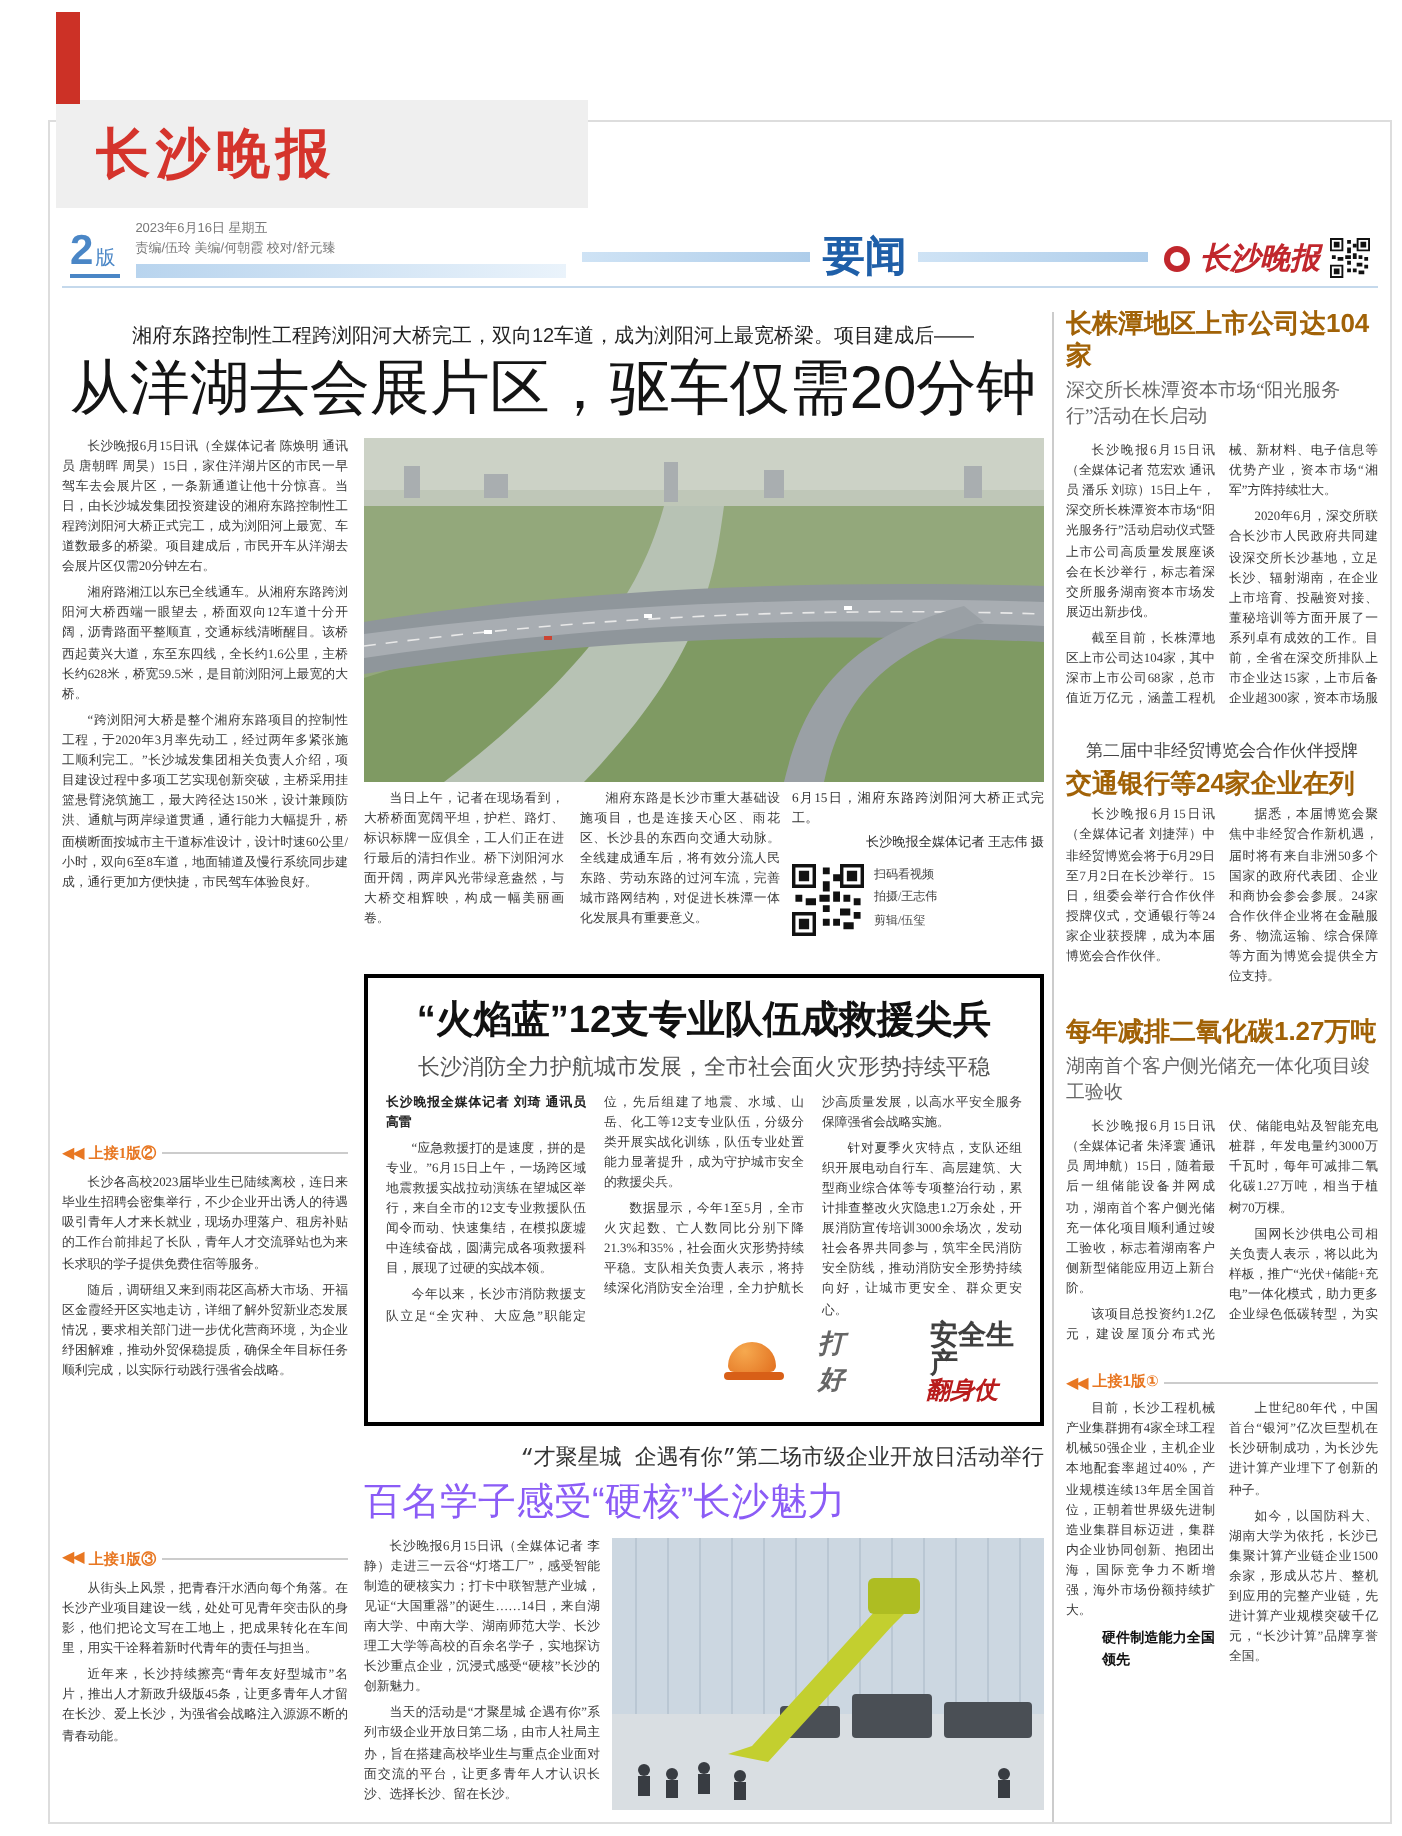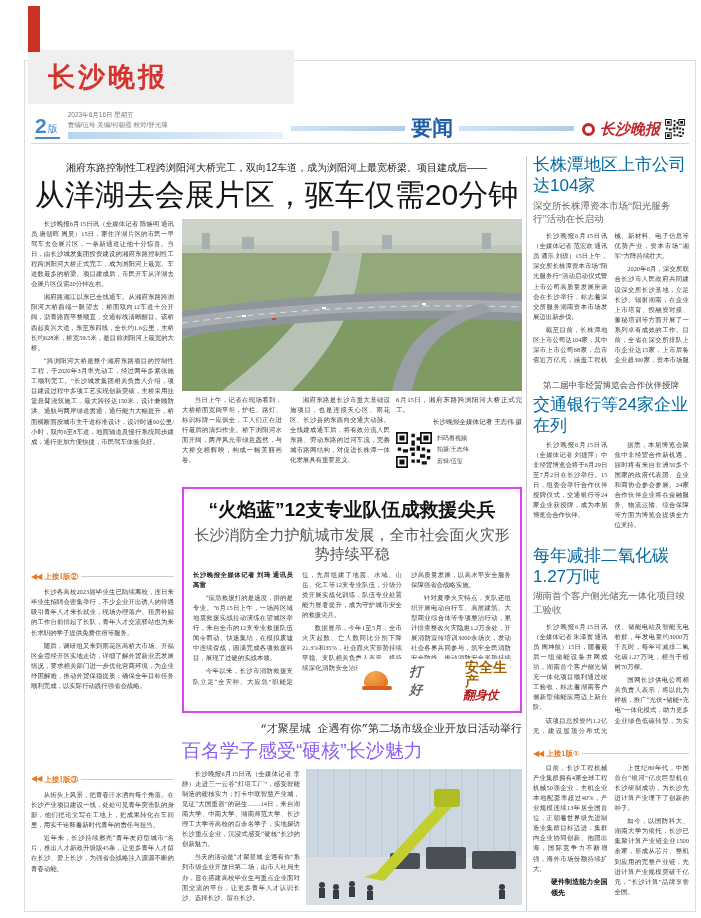--- a/index.html
+++ b/index.html
@@ -63,46 +63,46 @@
   .photo-main{width:340px;height:172px;display:block;}
   .underphoto{display:flex;gap:6px;margin-top:4px;height:86px;overflow:hidden;}
   .midcols{width:208px;columns:2;column-gap:8px;height:86px;overflow:hidden;}
   .capblock{width:126px;}
   .cap{font-family:"Liberation Serif","DejaVu Serif",serif;font-size:6.6px;line-height:1.6;color:#333;text-align:justify;}
   .cap .credit{display:block;text-align:right;margin-top:1px;}
   .qr-row{display:flex;gap:5px;margin-top:5px;align-items:center;}
   .qr-big{width:36px;height:36px;}
   .qr-lines{font-size:6px;color:#444;line-height:1.9;font-family:"Liberation Serif","DejaVu Serif",serif;}
   
-  .firebox{border:2px solid #d946ef;margin-top:6px;padding:8px 9px;position:relative;box-sizing:border-box;height:226px;overflow:hidden;}
+  .firebox{border:2px solid #000000;margin-top:6px;padding:8px 9px;position:relative;box-sizing:border-box;height:226px;overflow:hidden;}
   .fire-title{font-size:19px;font-weight:900;color:#111;text-align:center;margin:0 0 3px;}
-  .fire-sub{font-family:"Liberation Serif","DejaVu Serif",serif;font-size:15px;color:#555;text-align:center;margin:0 0 6px;}
+  .fire-sub{font-family:"Liberation Serif","DejaVu Serif",serif;font-size:11px;color:#555;text-align:center;margin:0 0 6px;}
   .fire-cols{columns:3;column-gap:9px;height:160px;overflow:hidden;}
   .fire-byline{font-weight:bold;color:#222;text-indent:0 !important;}
   .badge{position:absolute;right:10px;bottom:8px;width:152px;height:44px;background:#fff;
          display:flex;align-items:center;gap:22px;padding-left:4px;box-sizing:border-box;}
   .hat{width:30px;height:20px;position:relative;}
   .hat::before{content:"";position:absolute;left:2px;top:0;width:24px;height:15px;
                background:radial-gradient(circle at 35% 30%,#f6a94f,#e2701f);border-radius:12px 12px 3px 3px;}
   .hat::after{content:"";position:absolute;left:0;bottom:1px;width:30px;height:4px;background:#d85f17;border-radius:2px;}
   .badge .g{font-size:13px;font-weight:900;font-style:italic;color:#666;}
   .badge .rcol{display:flex;flex-direction:column;line-height:1.05;}
-  .badge .r1{font-size:14px;font-weight:900;color:#a16207;margin-left:12px;}
+  .badge .r1{font-size:14px;font-weight:900;color:#404040;margin-left:12px;}
   .badge .r2{font-size:12px;font-weight:900;font-style:italic;color:#b91c1c;margin-left:10px;}
   
   .campus{margin-top:6px;height:210px;overflow:hidden;}
   .campus .kick{font-family:Liberation Mono, monospace;font-size:11px;color:#333;text-align:right;margin:2px 0 2px;}
   .campus .title{font-size:19px;font-weight:400;color:#8b5cf6;text-align:left;margin:0 0 5px;}
   .campus-row{display:flex;gap:6px;}
   .campus-left{width:118px;height:172px;overflow:hidden;}
   .campus-right{width:216px;}
   .photo-campus{width:216px;height:136px;display:block;}
   
   .r-art{margin-bottom:9px;}
-  .r-title{font-size:17px;font-weight:400;color:#0369a1;line-height:1.25;margin:0 0 3px;}
+  .r-title{font-size:13px;font-weight:700;color:#a16207;line-height:1.25;margin:0 0 3px;}
   .r-sub{font-family:"Liberation Serif","DejaVu Serif",serif;font-size:9.5px;color:#666;line-height:1.45;margin:0 0 4px;}
   .r-kick{font-family:"Liberation Serif","DejaVu Serif",serif;font-size:8.5px;color:#444;margin:0 0 2px;text-align:center;}
   .r-body{columns:2;column-gap:7px;overflow:hidden;}
   .h-a{height:140px;} .h-b{height:96px;} .h-c{height:118px;} .h-d{height:370px;}
   .subhead{font-weight:bold;color:#111;text-indent:0 !important;font-size:7px;padding-left:18px;}
 </style>
 </head>
 <body>
 
 <div class="corner-bar"></div>

